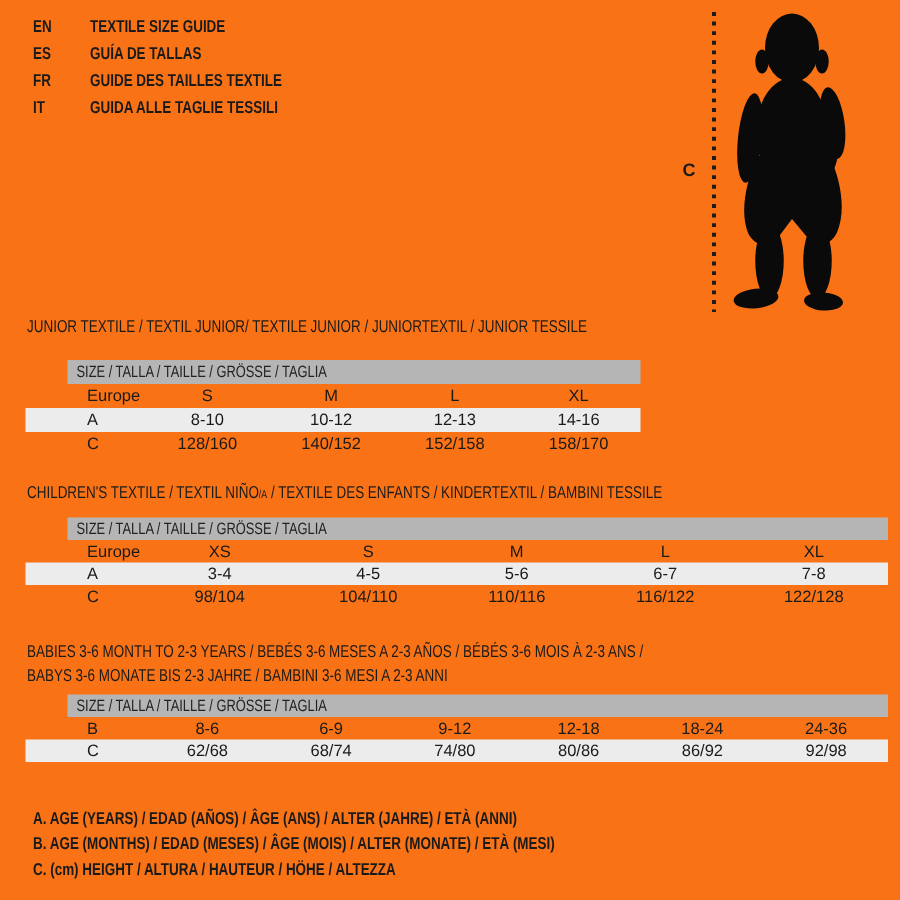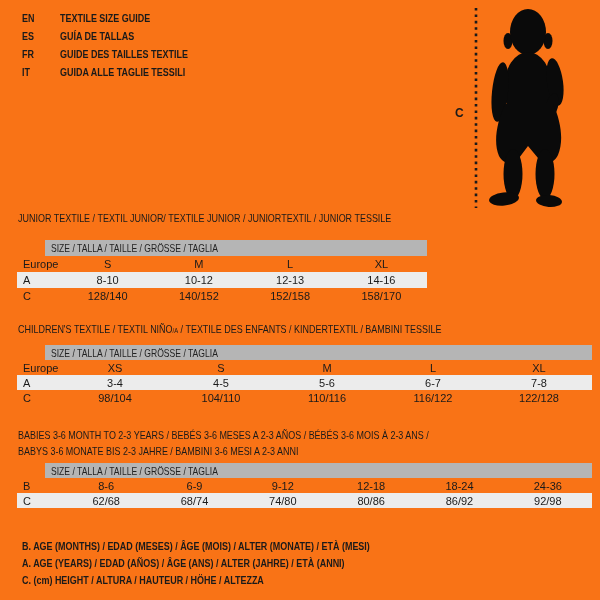--- a/index.html
+++ b/index.html
@@ -15,21 +15,21 @@
   
   .figure{position:absolute;left:450px;top:0;width:150px;height:215px;}
   .figure svg{position:absolute;left:0;top:0;}
   .height-label{position:absolute;left:5px;top:106px;font-size:12px;font-weight:700;}
   
   .sec-title{position:absolute;left:18px;font-size:11.5px;font-weight:400;line-height:16px;white-space:nowrap;}
   .size-table{position:absolute;left:17px;}
   .t-head{background:#b5b5b5;display:flex;align-items:center;padding-left:6px;font-size:11px;color:#222;box-sizing:border-box;margin-left:28px;}
   .t-row{display:flex;align-items:center;font-size:11px;box-sizing:border-box;}
   .t-row.shaded{background:#ececec;}
-  .cell-label{width:45px;padding-left:6px;box-sizing:border-box;}
+  .cell-label{width:45px;padding-left:6px;box-sizing:border-box;margin-left:35px;}
   .cell{flex:1 1 0;text-align:center;}
   .t1 .t-head{height:16px;} .t1 .t-row{height:16px;}
   .t2 .t-head{height:15px;} .t2 .t-row{height:15px;}
   .t3 .t-head{height:15px;} .t3 .t-row{height:15px;}
   .sub-a{font-size:7.5px;}
   
   .notes{position:absolute;left:22px;top:538px;font-size:11.5px;font-weight:700;line-height:17px;}
 </style>
 </head>
 <body>
@@ -92,21 +92,21 @@
     </div>
     <div class="t-row shaded">
       <span class="cell-label">A</span>
       <span class="cell">8-10</span>
       <span class="cell">10-12</span>
       <span class="cell">12-13</span>
       <span class="cell">14-16</span>
     </div>
     <div class="t-row">
       <span class="cell-label">C</span>
-      <span class="cell">128/140</span>
+      <span class="cell">128/160</span>
       <span class="cell">140/152</span>
       <span class="cell">152/158</span>
       <span class="cell">158/170</span>
     </div>
   </div>
 
   <div class="sec-title" style="top:321px">
     <span class="cond"><span>CHILDREN'S TEXTILE / TEXTIL NIÑO</span><span class="sub-a">/A</span><span> / TEXTILE DES ENFANTS / KINDERTEXTIL / BAMBINI TESSILE</span></span>
   </div>
   <div class="size-table t2" style="top:345px;width:575px">
@@ -161,18 +161,18 @@
       <span class="cell">62/68</span>
       <span class="cell">68/74</span>
       <span class="cell">74/80</span>
       <span class="cell">80/86</span>
       <span class="cell">86/92</span>
       <span class="cell">92/98</span>
     </div>
   </div>
 
   <div class="notes">
+    <div><span class="cond">A. AGE (YEARS) / EDAD (AÑOS) / ÂGE (ANS) / ALTER (JAHRE) / ETÀ (ANNI)</span></div>
     <div><span class="cond">B. AGE (MONTHS) / EDAD (MESES) / ÂGE (MOIS) / ALTER (MONATE) / ETÀ (MESI)</span></div>
-    <div><span class="cond">A. AGE (YEARS) / EDAD (AÑOS) / ÂGE (ANS) / ALTER (JAHRE) / ETÀ (ANNI)</span></div>
     <div><span class="cond">C. (cm) HEIGHT / ALTURA / HAUTEUR / HÖHE / ALTEZZA</span></div>
   </div>
 
 </div>
 
 </body></html>

